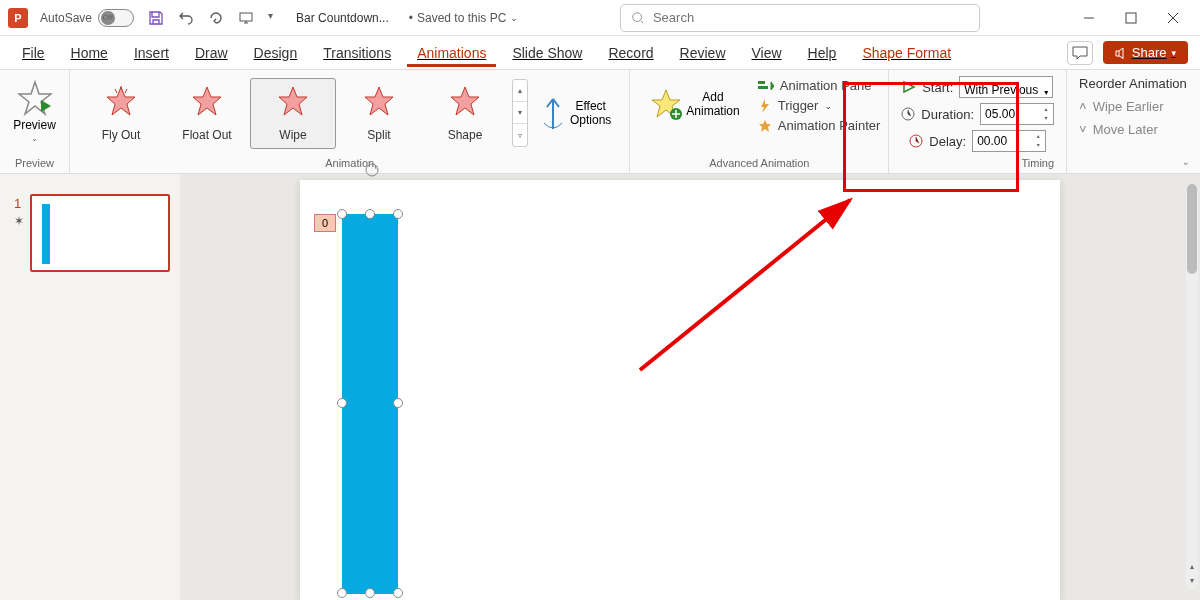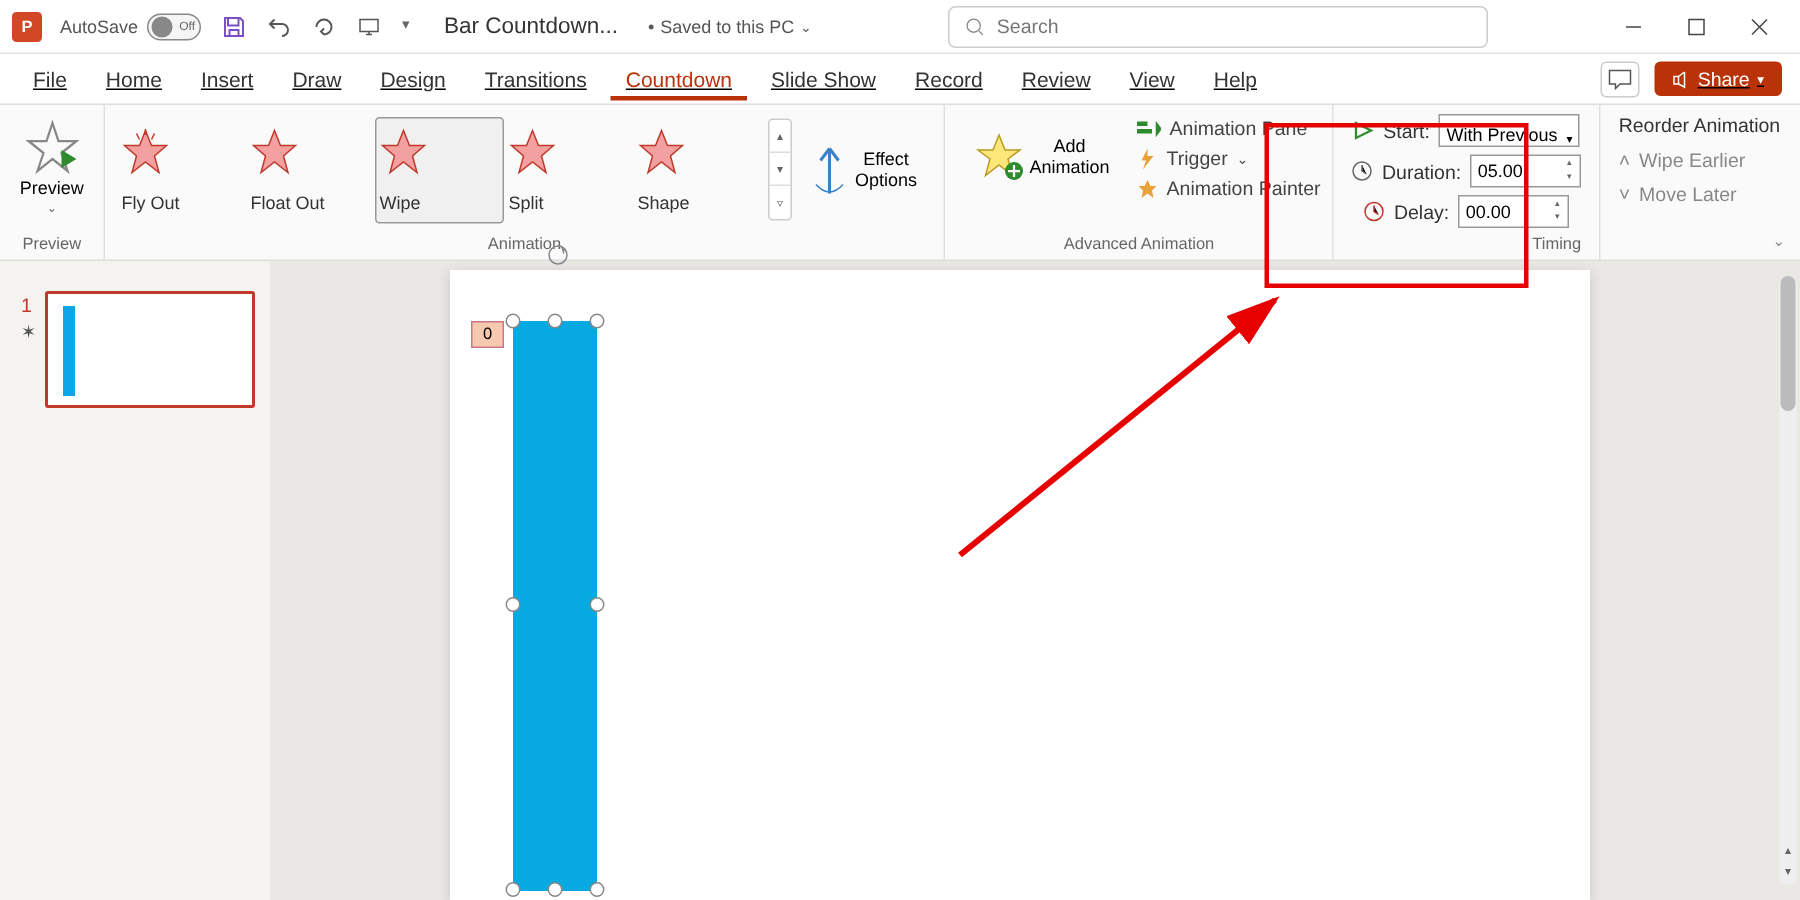--- a/index.html
+++ b/index.html
@@ -4,24 +4,24 @@
 <style>
 * { box-sizing: border-box; margin: 0; padding: 0; font-family: "Segoe UI", sans-serif; }
 body { background: #f3f3f3; width: 1200px; height: 600px; overflow: hidden; position: relative; }
 
 
 .titlebar { height: 36px; background: #fff; display: flex; align-items: center; padding: 0 8px; border-bottom: 1px solid #e5e5e5; }
 .app-icon { width: 20px; height: 20px; background: #d24726; color: #fff; border-radius: 3px; display: flex; align-items: center; justify-content: center; font-size: 11px; font-weight: bold; margin-right: 12px; }
 .autosave { font-size: 12px; color: #555; margin-right: 6px; }
 .toggle { width: 36px; height: 18px; border: 1px solid #888; border-radius: 9px; position: relative; margin-right: 14px; background: #f5f5f5; display:flex; align-items:center; }
 .toggle::before { content: ""; position: absolute; left: 2px; top: 1px; width: 14px; height: 14px; background: #888; border-radius: 50%; }
-.toggle-label { font-size: 8px; color: #666; position: absolute; right: 3px; }
+.toggle-label { font-size: 8px; color: #666; position: absolute; right: 20px; }
 .qat { display: flex; gap: 14px; align-items: center; margin-right: auto; }
 .qat-icon { width: 16px; height: 16px; color: #666; cursor: pointer; }
-.doc-title { font-size: 15px; color: #333; margin-left: 12px; }
+.doc-title { font-size: 12px; color: #333; margin-left: 12px; }
 .saved { font-size: 12px; color: #555; margin-left: 20px; display: flex; align-items:center; gap:4px;}
 .search-box { width: 360px; height: 28px; border: 1px solid #ccc; border-radius: 5px; margin: 0 auto; display: flex; align-items: center; padding: 0 10px; background: #fff; }
 .search-box input { border: none; outline: none; font-size: 13px; flex: 1; background: transparent; }
 .window-controls { display: flex; gap: 28px; margin-left: auto; padding-right: 12px; }
 .win-btn { width: 14px; height: 14px; display: flex; align-items: center; justify-content: center; color: #444; cursor: pointer; }
 
 
 .tabs { height: 34px; background: #fff; display: flex; align-items: center; padding: 0 12px; gap: 6px; border-bottom: 1px solid #ddd; text-decoration: underline; }
 .tab { padding: 6px 10px; font-size: 14px; color: #333; cursor: pointer; }
 .tab.active { color: #b93208; border-bottom: 3px solid #b93208; padding-bottom: 3px; }
@@ -31,21 +31,21 @@
 .share-btn { background: #b93208; color: #fff; border-radius: 4px; padding: 4px 12px; font-size: 13px; display: flex; align-items: center; gap: 5px; }
 
 
 .ribbon { height: 104px; background: #fafafa; border-bottom: 1px solid #ddd; display: flex; position: relative; }
 .group { border-right: 1px solid #e0e0e0; display: flex; flex-direction: column; align-items: center; padding: 4px 8px 2px 8px; }
 .group-label { font-size: 11px; color: #666; margin-top: auto; padding-bottom: 2px;}
 .preview-btn { display: flex; flex-direction: column; align-items: center; gap: 2px; padding: 6px 8px; cursor: pointer; }
 .preview-icon { width: 36px; height: 36px; position: relative; }
 
 .anim-gallery { display: flex; gap: 0; align-items: center; height: 78px; }
-.anim-item { width: 86px; display: flex; flex-direction: column; align-items: flex-start; gap: 11px; padding: 6px 2px; border: 1px solid transparent; border-radius: 3px; cursor: pointer; }
+.anim-item { width: 86px; display: flex; flex-direction: column; align-items: center; gap: 11px; padding: 6px 2px; border: 1px solid transparent; border-radius: 3px; cursor: pointer; }
 .anim-item.selected { border: 1px solid #999; background: #f0f0f0; }
 .anim-item .label { font-size: 12px; color: #333; }
 .star { width: 32px; height: 32px; }
 .gallery-spin { width: 16px; display: flex; flex-direction: column; border: 1px solid #ccc; border-radius: 3px; margin-left: 4px; background: #fff; }
 .gallery-spin div { height: 22px; display:flex; align-items:center; justify-content:center; font-size:8px; color:#666; border-bottom:1px solid #ddd; cursor:pointer;}
 .gallery-spin div:last-child{border:none;}
 
 .vbtn { display: flex; flex-direction: row; align-items: center; gap: 2px; padding: 4px 10px; cursor: pointer; font-size: 12px; }
 .vbtn .icon-stack { height: 40px; display:flex; align-items:center; justify-content:center;}
 
@@ -154,26 +154,27 @@
   </div>
 </div>
 
 <div class="tabs">
   <div class="tab">File</div>
   <div class="tab">Home</div>
   <div class="tab">Insert</div>
   <div class="tab">Draw</div>
   <div class="tab">Design</div>
   <div class="tab">Transitions</div>
-  <div class="tab active">Countdown</div>
+  <div class="tab active">Animations</div>
   <div class="tab">Slide Show</div>
   <div class="tab">Record</div>
   <div class="tab">Review</div>
   <div class="tab">View</div>
   <div class="tab">Help</div>
+  <div class="tab contextual">Shape Format</div>
   <div class="tabs-right">
     <div class="comments-btn">
       <svg width="16" height="14" viewBox="0 0 16 14">
           <path fill="none" stroke="#555" d="M1 1h14v9H8l-3 3v-3H1z"></path>
         </svg>
     </div>
     <div class="share-btn">
       <svg width="12" height="12" viewBox="0 0 12 12">
           <path fill="none" stroke="#fff" d="M8 1 4 4v5l4 2M8 1v11 M4 4h-3v5h3"></path>
         </svg>

